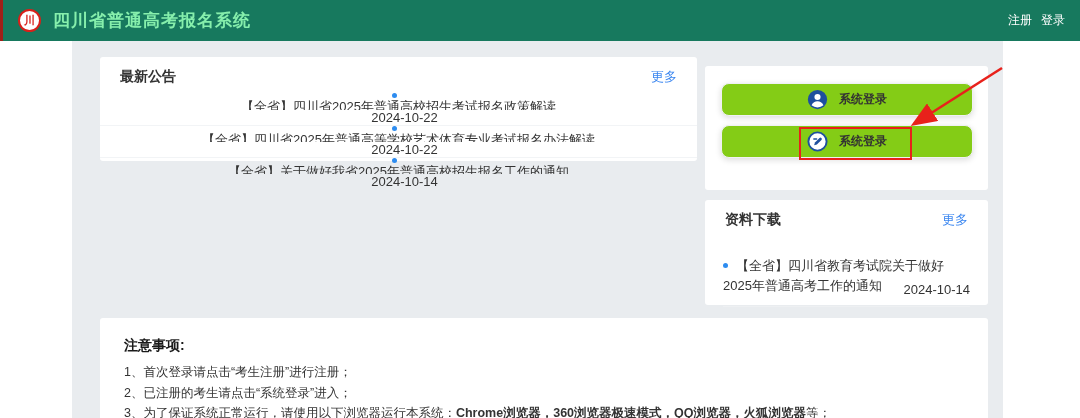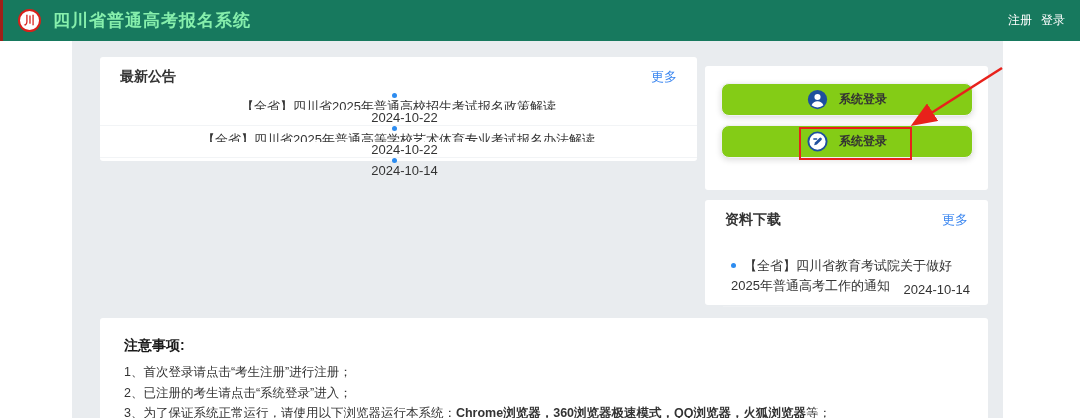--- a/index.html
+++ b/index.html
@@ -56,21 +56,21 @@
   .btn-register { top:59px; }
   .btn-icon { flex:none; display:block; }
   
   .hl-box {
     position:absolute; left:799px; top:127px; width:113px; height:33px;
     border:2px solid #e8211b; z-index:20; pointer-events:none;
   }
   .arrow-svg { position:absolute; left:896px; top:58px; z-index:21; pointer-events:none; }
   
   .dl-panel { left:705px; top:200px; width:283px; height:105px; }
-  .dl-item { position:relative; padding:20px 18px 0 26px; font-size:13px; line-height:1.55; color:#333; cursor:pointer; }
+  .dl-item { position:relative; padding:20px 18px 0 18px; font-size:13px; line-height:1.55; color:#333; cursor:pointer; }
   .dl-item .dot { margin-right:8px; position:relative; top:-2px; }
   .dl-date { position:absolute; right:18px; top:44px; font-size:13px; color:#333; }
   .dl-divider { border-top:1px solid #eef0f2; margin:10px 18px 0 18px; }
   
   .notes-panel { left:100px; top:318px; width:888px; height:150px; padding:19px 24px; }
   .notes-title { font-size:14px; font-weight:bold; color:#1a1a1a; margin-bottom:7px; }
   .note-line { font-size:12.5px; color:#333; line-height:1.65; }
   .note-line .b { font-weight:bold; }
 </style>
 </head>
@@ -101,20 +101,21 @@
       <span class="ann-text">【全省】四川省2025年普通高校招生考试报名政策解读</span>
       <span class="ann-date">2024-10-22</span>
     </div>
     <div class="ann-item">
       <span class="dot"></span>
       <span class="ann-text">【全省】四川省2025年普通高等学校艺术体育专业考试报名办法解读</span>
       <span class="ann-date">2024-10-22</span>
     </div>
     <div class="ann-item">
       <span class="dot"></span>
+      <span class="ann-text">【全省】关于做好我省2025年普通高校招生报名工作的通知</span>
       <span class="ann-date">2024-10-14</span>
     </div>
   </div>
 </div>
 
 <div class="panel auth-panel">
   <div class="auth-btn btn-login">
     <svg class="btn-icon" viewBox="0 0 24 24" width="21" height="21" aria-hidden="true">
       <circle cx="12" cy="12" r="11" fill="#1e4f9e"></circle>
       <circle cx="12" cy="9.2" r="3.5" fill="#ffffff"></circle>

